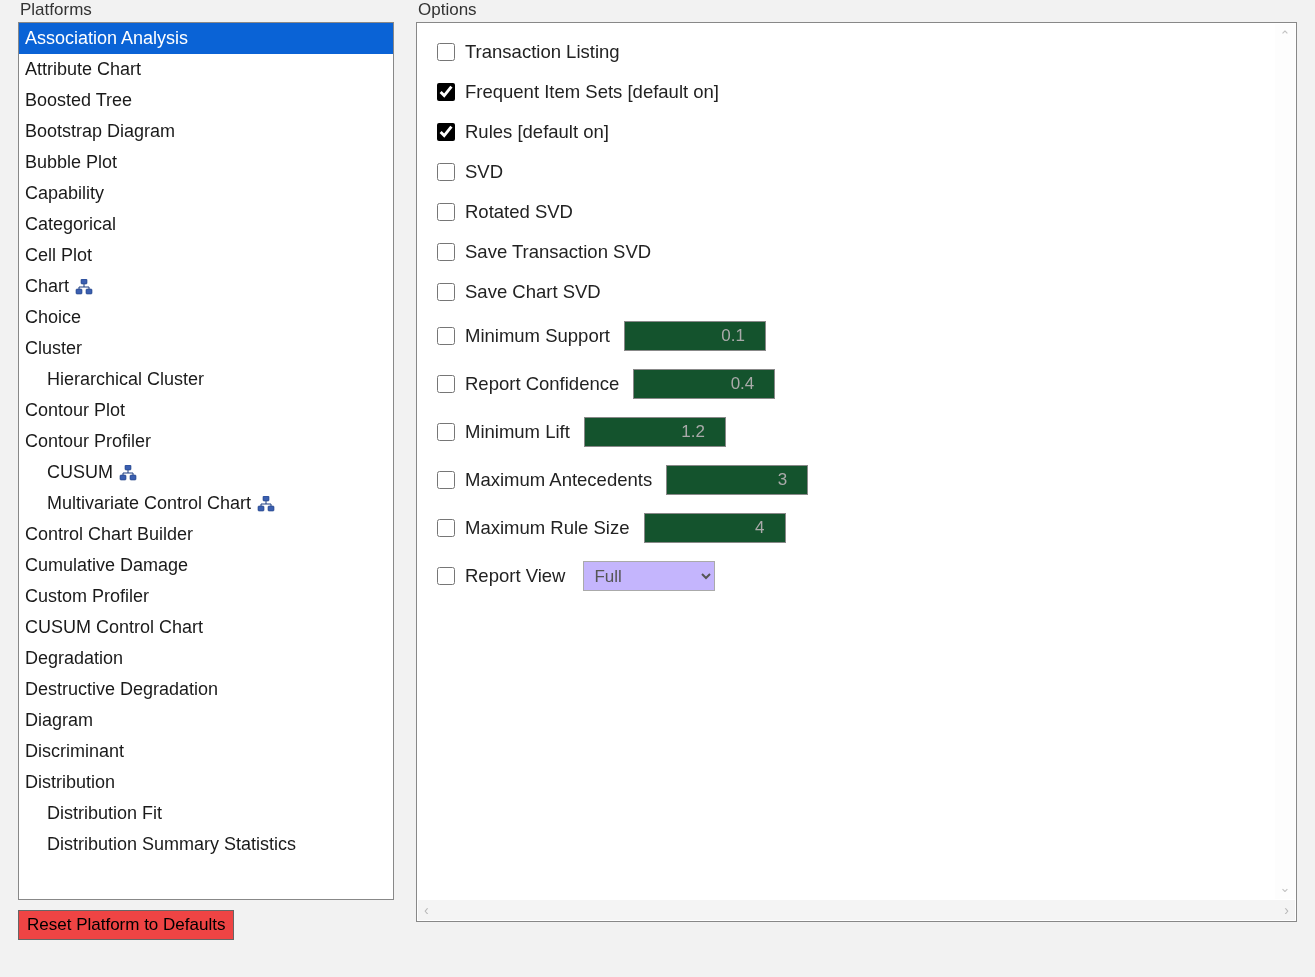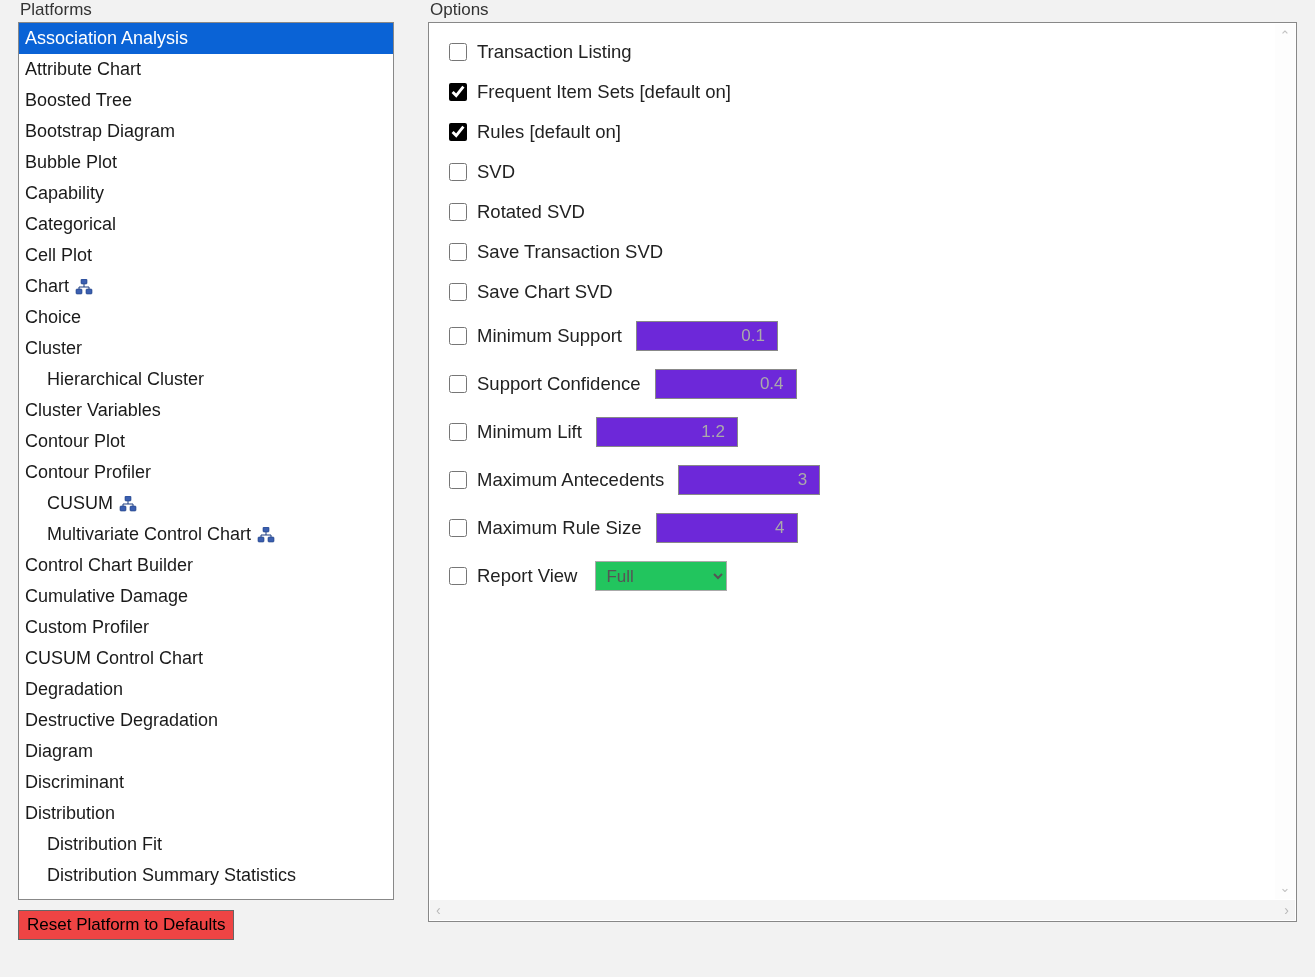--- a/index.html
+++ b/index.html
@@ -9,21 +9,21 @@
     font-family: "Segoe UI", Arial, sans-serif;
     font-size: 16px;
     background: #f2f2f2;
     color: #1a1a1a;
     width: 1315px;
     height: 977px;
     overflow: hidden;
   }
   .root {
     display: flex;
-    gap: 16px;
+    gap: 4px;
     padding: 0;
     height: 100%;
   }
   .col-left {
     width: 394px;
     padding: 0px 0 0 18px;
   }
   .col-right {
     flex: 1;
     padding: 0px 18px 0 0;
@@ -114,28 +114,28 @@
     accent-color: #000;
   }
   .opt-label { }
   .opt-input {
     border: 1px solid #888;
     font-family: inherit;
     font-size: 17px;
     height: 30px;
     width: 142px;
     text-align: right;
-    padding: 2px 12px;
+    padding: 2px 20px;
     color: #aaa;
-    background: #6d28d9;
+    background: #14532d;
     margin-left: 14px;
   }
   .opt-select {
     border: 1px solid #aaa;
-    background: #22c55e;
+    background: #c4b5fd;
     font-family: inherit;
     font-size: 17px;
     height: 30px;
     width: 132px;
     padding: 2px 6px;
     margin-left: 18px;
     color: #555;
   }
   .hscroll-placeholder {
     position: absolute;
@@ -209,23 +209,20 @@
           <div class="li">
             <span>Choice</span>
           </div>
           <div class="li">
             <span>Cluster</span>
           </div>
           <div class="li indent1">
             <span>Hierarchical Cluster</span>
           </div>
           <div class="li">
-            <span>Cluster Variables</span>
-          </div>
-          <div class="li">
             <span>Contour Plot</span>
           </div>
           <div class="li">
             <span>Contour Profiler</span>
           </div>
           <div class="li indent1">
             <span>CUSUM</span>
             <span class="hier-icon">
               <svg width="18" height="16" viewBox="0 0 18 16">
                 <rect x="6" y="0" width="6" height="5" rx="1" fill="#3b5fb0" stroke="#1d3d80" stroke-width="0.6"></rect>
@@ -316,21 +313,21 @@
             <input type="checkbox" style="">
             <span class="opt-label">Save Chart SVD</span>
           </div>
           <div class="opt-row">
             <input type="checkbox" style="">
             <span class="opt-label">Minimum Support</span>
             <input class="opt-input" type="text" value="0.1" style="">
           </div>
           <div class="opt-row">
             <input type="checkbox" style="">
-            <span class="opt-label">Support Confidence</span>
+            <span class="opt-label">Report Confidence</span>
             <input class="opt-input" type="text" value="0.4" style="">
           </div>
           <div class="opt-row">
             <input type="checkbox" style="">
             <span class="opt-label">Minimum Lift</span>
             <input class="opt-input" type="text" value="1.2" style="">
           </div>
           <div class="opt-row">
             <input type="checkbox" style="">
             <span class="opt-label">Maximum Antecedents</span>

